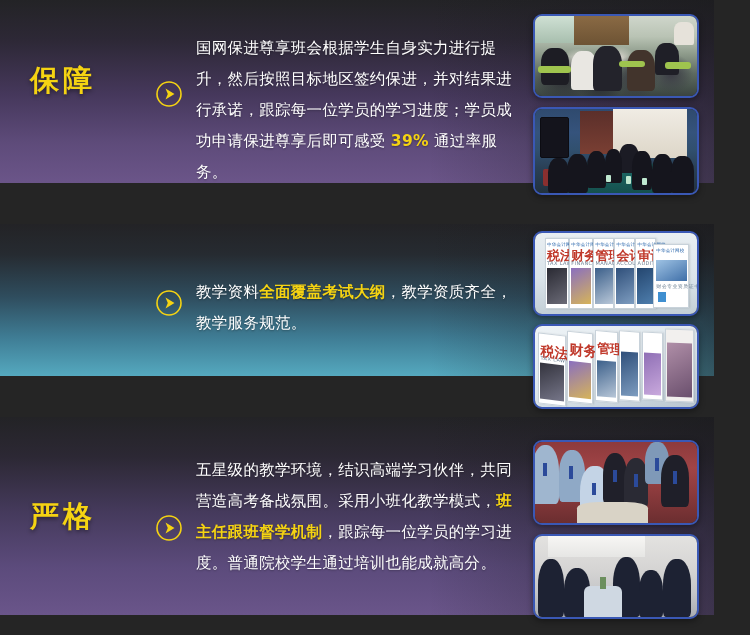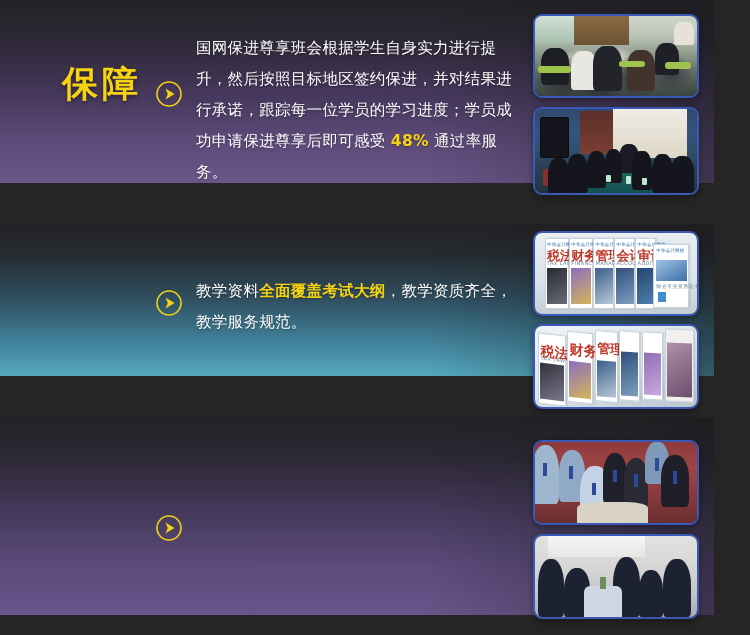--- a/index.html
+++ b/index.html
@@ -39,26 +39,25 @@
   .band-inner {
     position:relative; z-index:2;
     width:100%; height:100%;
   }
 
   
   .title {
     position:absolute;
     color:#f5d312;
     font-weight:bold;
-    font-size:36px;
+    font-size:29px;
     letter-spacing:4px;
     line-height:1;
     text-shadow:0 2px 4px rgba(0,0,0,.45);
     white-space:nowrap;
-    margin-left:32px;
   }
 
   
   .arrow-icon { position:absolute; width:28px; height:28px; }
   .arrow-icon svg { display:block; width:28px; height:28px; }
 
   
   .copy {
     position:absolute;
     color:#ffffff;
@@ -190,21 +189,21 @@
       <div class="title" style="left:30px; top:66px;">保障</div>
 
       <div class="arrow-icon" style="left:155px; top:80px;">
         <svg viewBox="0 0 28 28">
           <circle cx="14" cy="14" r="12" fill="none" stroke="#f5d312" stroke-width="1.6"></circle>
           <path d="M10.5 8.5 L19.5 14 L10.5 19.5 L12.8 14 Z" fill="#f5d312"></path>
         </svg>
       </div>
 
       <div class="copy" style="left:196px; top:33px;">
-        <span>国网保进尊享班会根据学生自身实力进行提升，然后按照目标地区签约保进，并对结果进行承诺，跟踪每一位学员的学习进度；学员成功申请保进尊享后即可感受 </span><span class="hl">48%</span><span> 通过率服务。</span>
+        <span>国网保进尊享班会根据学生自身实力进行提升，然后按照目标地区签约保进，并对结果进行承诺，跟踪每一位学员的学习进度；学员成功申请保进尊享后即可感受 </span><span class="hl">39%</span><span> 通过率服务。</span>
       </div>
 
       <div class="photo" style="left:533px; top:14px; width:166px; height:84px;">
         <div class="ph-inner ph-classroom">
           <span class="d1"></span>
             <span class="d2"></span>
             <span class="d3"></span>
           <span class="d4"></span>
             <span class="d5"></span>
             <span class="d6"></span>
@@ -244,21 +243,21 @@
     <div class="band-inner">
 
 
       <div class="arrow-icon" style="left:155px; top:65px;">
         <svg viewBox="0 0 28 28">
           <circle cx="14" cy="14" r="12" fill="none" stroke="#f5d312" stroke-width="1.6"></circle>
           <path d="M10.5 8.5 L19.5 14 L10.5 19.5 L12.8 14 Z" fill="#f5d312"></path>
         </svg>
       </div>
 
-      <div class="copy" style="left:196px; top:53px;font-family:Liberation Mono, monospace;">
+      <div class="copy" style="left:196px; top:53px;">
         <span>教学资料</span><span class="hl">全面覆盖考试大纲</span><span>，教学资质齐全，教学服务规范。</span>
       </div>
 
       <div class="photo" style="left:533px; top:7px; width:166px; height:85px;">
         <div class="ph-inner ph-banners">
           <div class="bnr" style="left:6%;  width:15%;">
             <span class="bt">中华会计网校</span>
             <span class="bh">税法</span>
             <span class="bs">TAX LAW</span>
             <span class="bimg" style="background:linear-gradient(150deg,#2a2a33,#6b6b77);"></span>
@@ -324,28 +323,32 @@
       </div>
 
     </div>
   </section>
 
   <section class="band purple2" style="top:417px; height:198px;">
     <div class="bg"></div>
     <div class="bgshade"></div>
     <div class="band-inner">
 
+      <div class="title" style="left:30px; top:85px;">严格</div>
 
       <div class="arrow-icon" style="left:155px; top:97px;">
         <svg viewBox="0 0 28 28">
           <circle cx="14" cy="14" r="12" fill="none" stroke="#f5d312" stroke-width="1.6"></circle>
           <path d="M10.5 8.5 L19.5 14 L10.5 19.5 L12.8 14 Z" fill="#f5d312"></path>
         </svg>
       </div>
 
+      <div class="copy" style="left:196px; top:38px;">
+        <span>五星级的教学环境，结识高端学习伙伴，共同营造高考备战氛围。采用小班化教学模式，</span><span class="hl">班主任跟班督学机制</span><span>，跟踪每一位学员的学习进度。普通院校学生通过培训也能成就高分。</span>
+      </div>
 
       <div class="photo" style="left:533px; top:23px; width:166px; height:85px;">
         <div class="ph-inner ph-group">
           <span class="pp pp1"></span>
             <span class="pp pp2"></span>
             <span class="pp pp3"></span>
           <span class="pp pp4"></span>
             <span class="pp pp5"></span>
             <span class="pp pp6"></span>
           <span class="pp pp7"></span>

